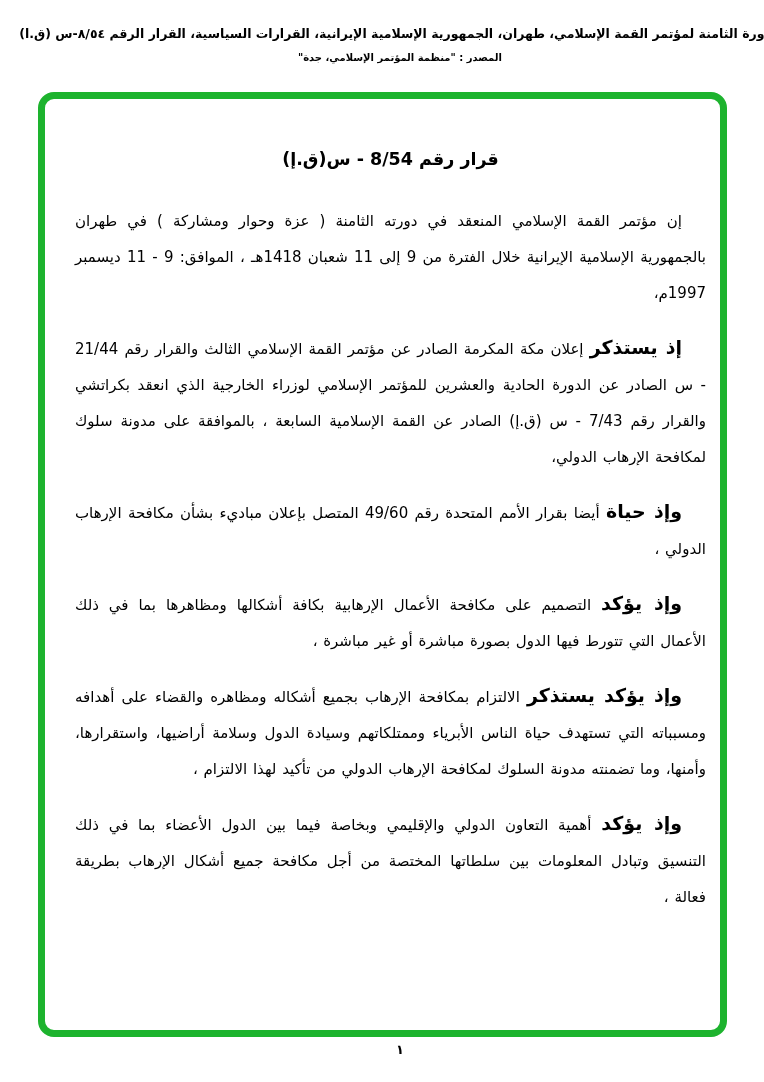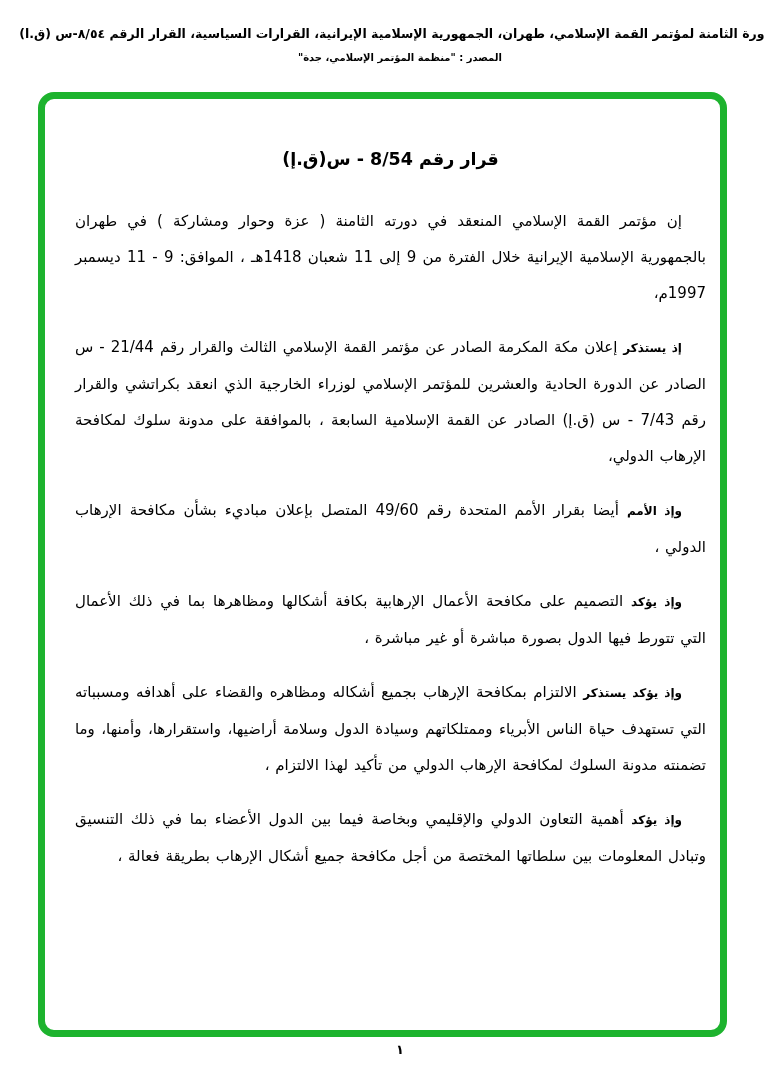--- a/index.html
+++ b/index.html
@@ -32,21 +32,21 @@
     font-size:17.5px;line-height:40px;
     margin:0 0 24px 0;
   }
   .body-text p{
     font-size:15px;line-height:36px;
     text-align:justify;
     margin:0 0 18px 0;
     text-indent:24px;
     word-spacing:1px;
   }
-  .lead{font-weight:bold;font-size:12px;}
+  .lead{font-weight:bold;font-size:19px;}
   .lead:empty{display:none;}
   .page-number{
     position:absolute;top:1042px;left:0;right:0;
     text-align:center;font-size:13px;font-weight:bold;
   }
 </style>
 </head>
 <body>
 
 <div class="page">
@@ -65,21 +65,21 @@
     <div class="body-text">
       <p>
         
         <span>إن مؤتمر القمة الإسلامي المنعقد في دورته الثامنة ( عزة وحوار ومشاركة ) في طهران بالجمهورية الإسلامية الإيرانية خلال الفترة من 9 إلى 11 شعبان 1418هـ ، الموافق: 9 - 11 ديسمبر 1997م،</span>
       </p>
       <p>
         <span class="lead">إذ يستذكر</span>
         <span>إعلان مكة المكرمة الصادر عن مؤتمر القمة الإسلامي الثالث والقرار رقم 21/44 - س الصادر عن الدورة الحادية والعشرين للمؤتمر الإسلامي لوزراء الخارجية الذي انعقد بكراتشي والقرار رقم 7/43 - س (ق.إ) الصادر عن القمة الإسلامية السابعة ، بالموافقة على مدونة سلوك لمكافحة الإرهاب الدولي،</span>
       </p>
       <p>
-        <span class="lead">وإذ الأمم</span>
+        <span class="lead">وإذ حياة</span>
         <span>أيضا بقرار الأمم المتحدة رقم 49/60 المتصل بإعلان مباديء بشأن مكافحة الإرهاب الدولي ،</span>
       </p>
       <p>
         <span class="lead">وإذ يؤكد</span>
         <span>التصميم على مكافحة الأعمال الإرهابية بكافة أشكالها ومظاهرها بما في ذلك الأعمال التي تتورط فيها الدول بصورة مباشرة أو غير مباشرة ،</span>
       </p>
       <p>
         <span class="lead">وإذ يؤكد يستذكر</span>
         <span>الالتزام بمكافحة الإرهاب بجميع أشكاله ومظاهره والقضاء على أهدافه ومسبباته التي تستهدف حياة الناس الأبرياء وممتلكاتهم وسيادة الدول وسلامة أراضيها، واستقرارها، وأمنها، وما تضمنته مدونة السلوك لمكافحة الإرهاب الدولي من تأكيد لهذا الالتزام ،</span>
       </p>

